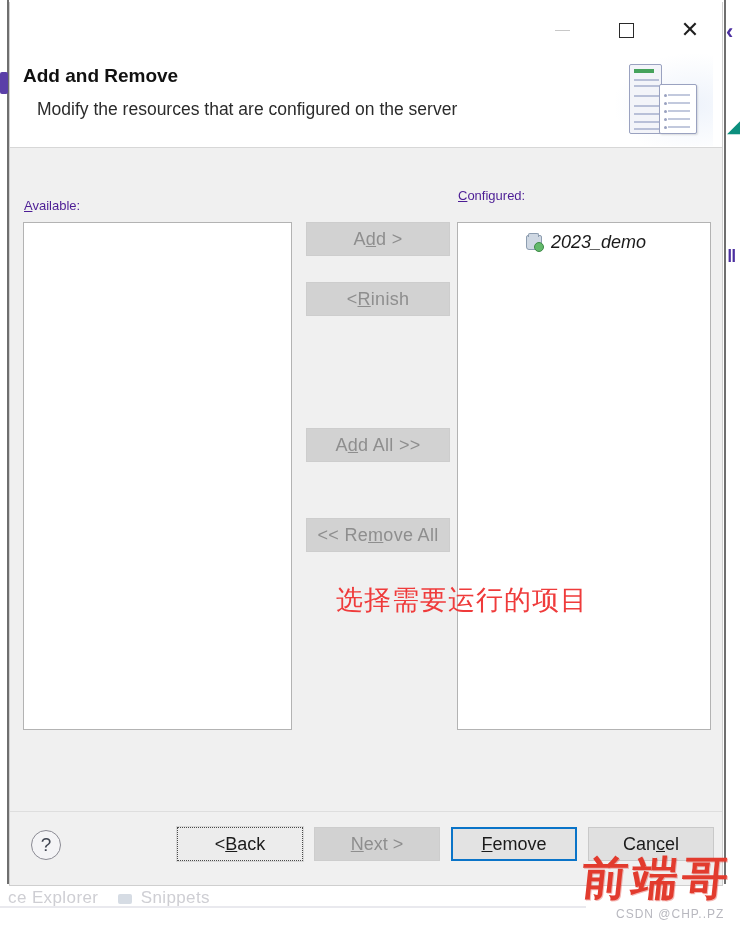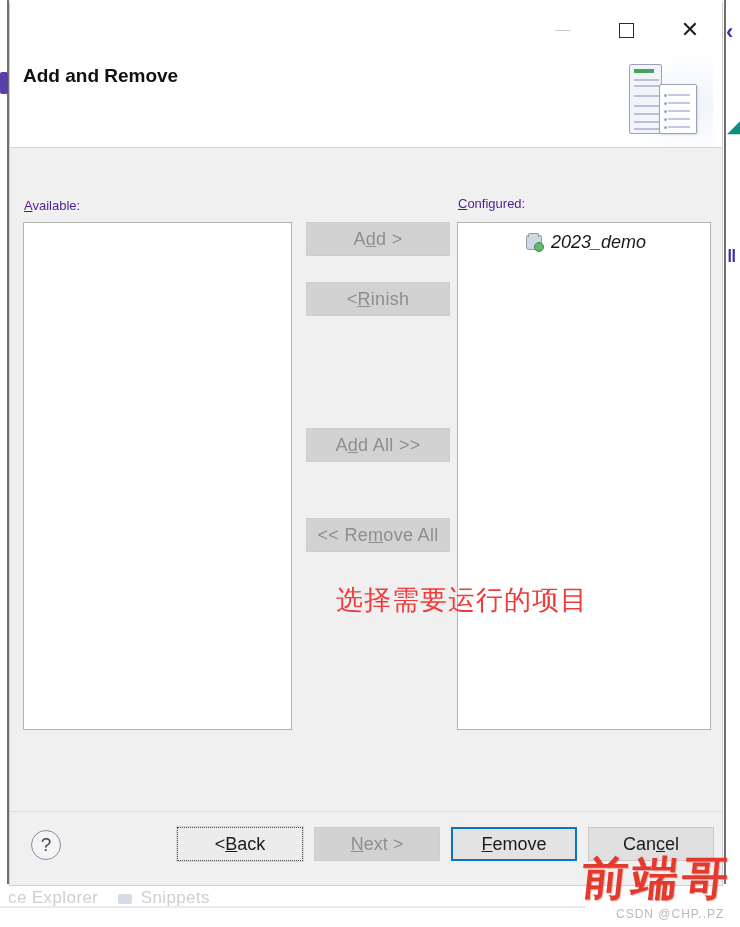--- a/index.html
+++ b/index.html
@@ -188,21 +188,21 @@
   .intro {
     position: absolute; left: 14px; top: 14px;
     font-size: 17.5px; color: #1f1f1f;
   }
   .col-label {
     position: absolute;
     font-size: 13px; color: #4c1d95;
   }
   .col-label .mn { text-decoration: underline; }
   .label-available { left: 14px; top: 50px; }
-  .label-configured { left: 448px; top: 40px; margin-top: 8px; }
+  .label-configured { left: 448px; top: 40px; }
 
   .listbox {
     position: absolute;
     background: #ffffff;
     border: 1px solid #b3b3b3;
     box-shadow: inset 1px 1px 0 #ffffff;
     overflow: hidden;
     padding-left: 43px;
   }
   .list-available { left: 13px; top: 74px; width: 269px; height: 508px; }
@@ -359,20 +359,21 @@
           <span class="box"></span>
         </div>
         <div class="win-btn close">
           <span class="x">✕</span>
         </div>
       </div>
     </div>
 
     <div class="banner">
       <div class="banner-title">Add and Remove</div>
+      <div class="banner-sub">Modify the resources that are configured on the server</div>
       <div class="banner-art">
         <div class="glow"></div>
         <div class="tower">
           <span class="green"></span>
           <span class="row" style="top:14px"></span>
           <span class="row" style="top:20px"></span>
           <span class="row" style="top:30px"></span>
           <span class="row" style="top:40px"></span>
           <span class="row" style="top:48px"></span>
           <span class="row" style="top:56px"></span>

